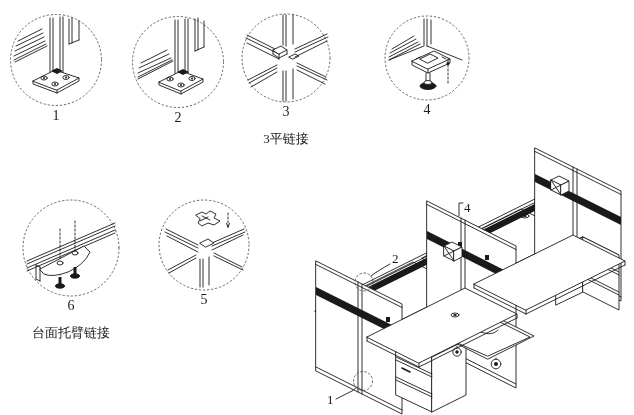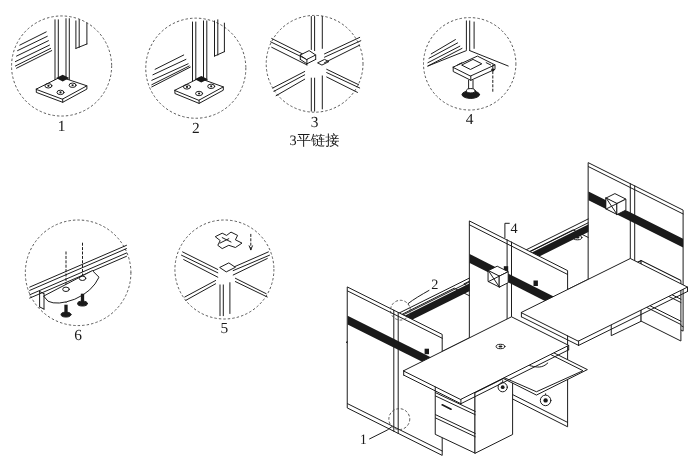--- a/index.html
+++ b/index.html
@@ -3,21 +3,21 @@
 <meta charset="utf-8">
 <style>
   html,body{margin:0;padding:0;background:#fff;}
   .canvas{
     position:relative;width:634px;height:415px;background:#fff;overflow:hidden;
     font-family:"Liberation Serif","DejaVu Serif",serif;color:#1a1a1a;
   }
   .detail{position:absolute;text-align:center;}
   .detail svg{display:block;margin:0 auto;}
   .num{font-size:14px;line-height:14px;margin-top:2px;color:#1a1a1a;}
-  .cap{font-size:13px;line-height:15px;margin-top:1px;color:#1a1a1a;white-space:nowrap;}
+  .cap{font-size:13px;line-height:15px;margin-top:12px;color:#1a1a1a;white-space:nowrap;}
   .mainsvg{position:absolute;left:0;top:0;}
   svg{shape-rendering:geometricPrecision;}
 </style>
 </head>
 <body>
 
 <div class="canvas">
 
   <div class="detail" style="left:9px;top:13px;width:94px;">
     <svg width="94" height="94" viewBox="0 0 94 94">
@@ -113,20 +113,21 @@
         <ellipse cx="38" cy="64" rx="3" ry="2"></ellipse>
         <ellipse cx="53" cy="54" rx="3" ry="2"></ellipse>
         <path d="M14,66 V80 M18,68 V82 M14,80 L18,82 M14,66 L18,68"></path>
         <rect x="36.5" y="78" width="3" height="8" fill="#1a1a1a" stroke="none"></rect>
         <ellipse cx="38" cy="87" rx="4.5" ry="2.2" fill="#1a1a1a"></ellipse>
         <rect x="51.5" y="68" width="3" height="8" fill="#1a1a1a" stroke="none"></rect>
         <ellipse cx="53" cy="77" rx="4.5" ry="2.2" fill="#1a1a1a"></ellipse>
       </g>
     </svg>
     <div class="num">6</div>
+    <div class="cap">台面托臂链接</div>
   </div>
 
   <div class="detail" style="left:158px;top:199px;width:92px;">
     <svg width="92" height="92" viewBox="0 0 92 92">
       <g stroke="#1a1a1a" stroke-width="0.9" fill="none" stroke-linecap="round" stroke-linejoin="round">
         <circle cx="46" cy="46" r="45" stroke="#444" stroke-width="0.8" stroke-dasharray="1.5 2.6"></circle>
         <path d="M38,16 L44,13 L48,15 L52,12 L58,15 L56,19 L62,22 L56,26 L50,24 L44,27 L40,24 L42,20 Z" fill="#fff"></path>
         <path d="M44,17 L52,21 M42,22 L50,18"></path>
         <path d="M70,14 V28" stroke-dasharray="2 2"></path>
         <path d="M70,28 L68.5,24.5 M70,28 L71.5,24.5"></path>

